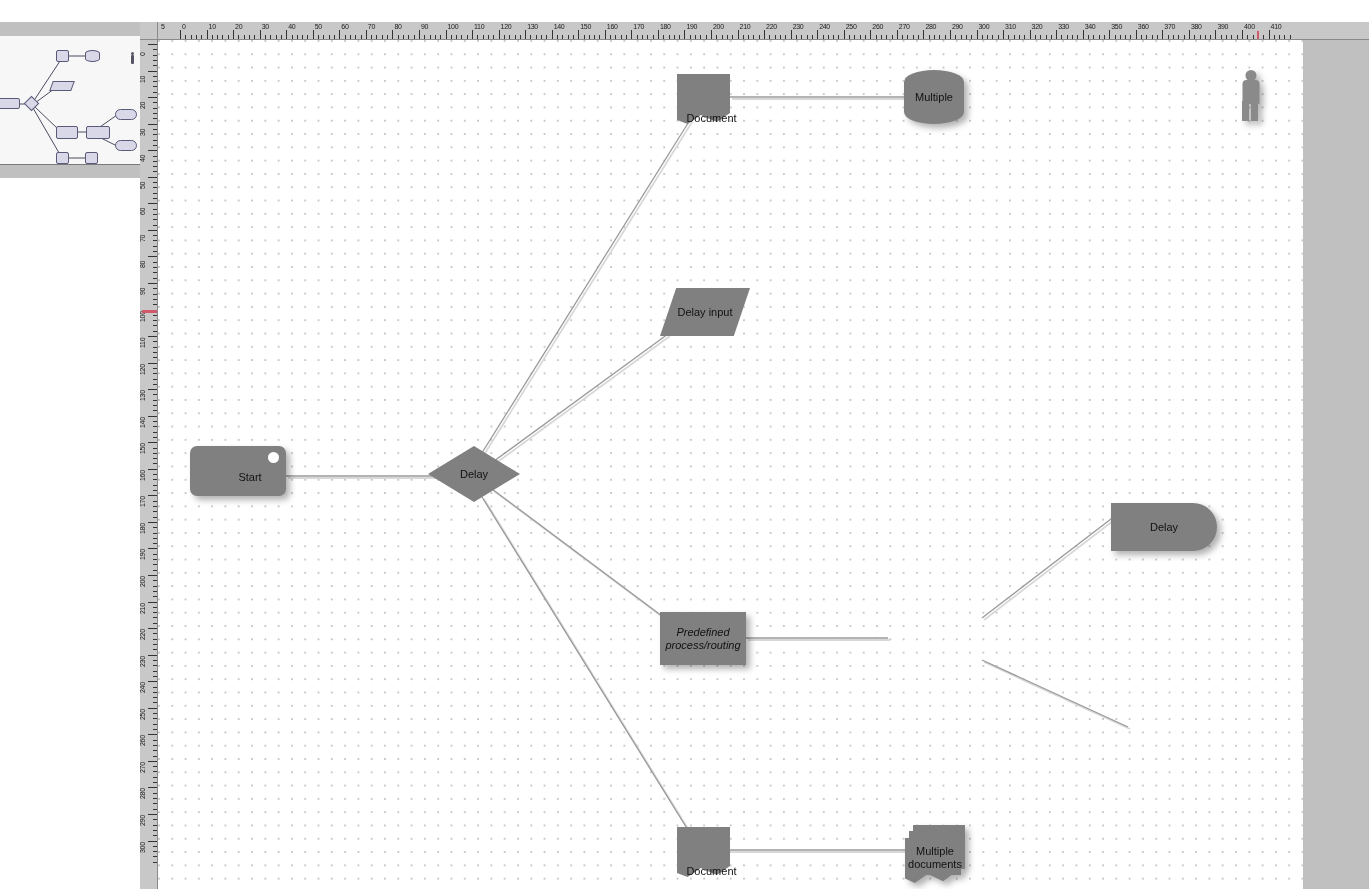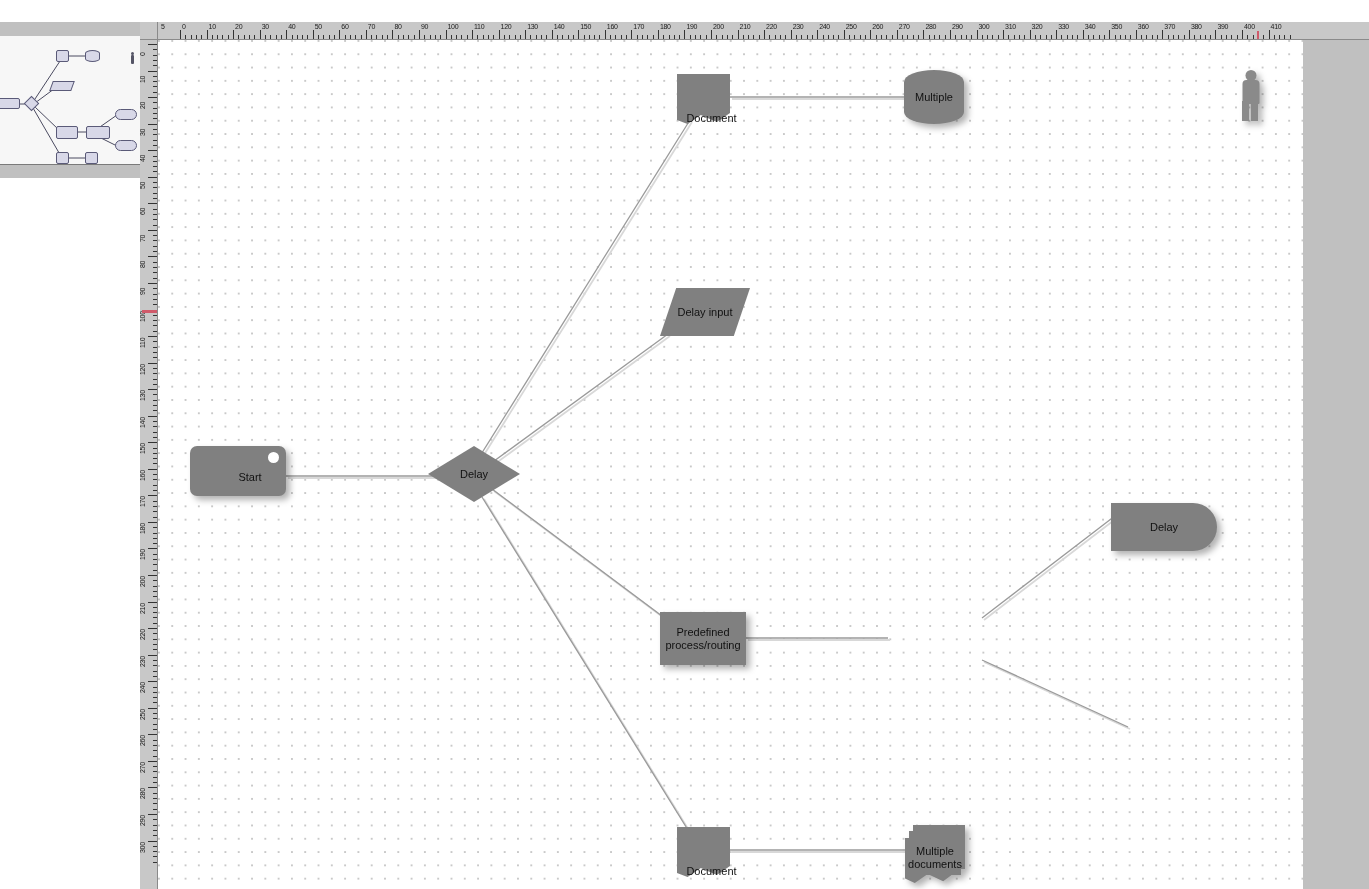--- a/index.html
+++ b/index.html
@@ -788,21 +788,21 @@
     <div class="node shape-cyl shadowed" style="left:746px;top:30px;width:60px;height:54px;">
       <span class="lbl">Multiple</span>
     </div>
 
     <div class="node" style="left:502px;top:248px;width:90px;height:48px;">
       <div class="shape-para shadowed"></div>
       <span class="lbl">Delay input</span>
     </div>
 
     <div class="node shape-rect shadowed" style="left:502px;top:572px;width:86px;height:53px;">
-      <span class="lbl" style="white-space:pre-line;">Predefined
+      <span class="lbl" style="white-space:pre-line;font-style:italic;">Predefined
 process/routing</span>
     </div>
 
 
     <div class="node shape-delay shadowed" style="left:953px;top:463px;width:106px;height:48px;text-align:right;">
       <span class="lbl">Delay</span>
     </div>
 
 
     <div class="node" style="left:519px;top:787px;width:53px;height:50px;">

